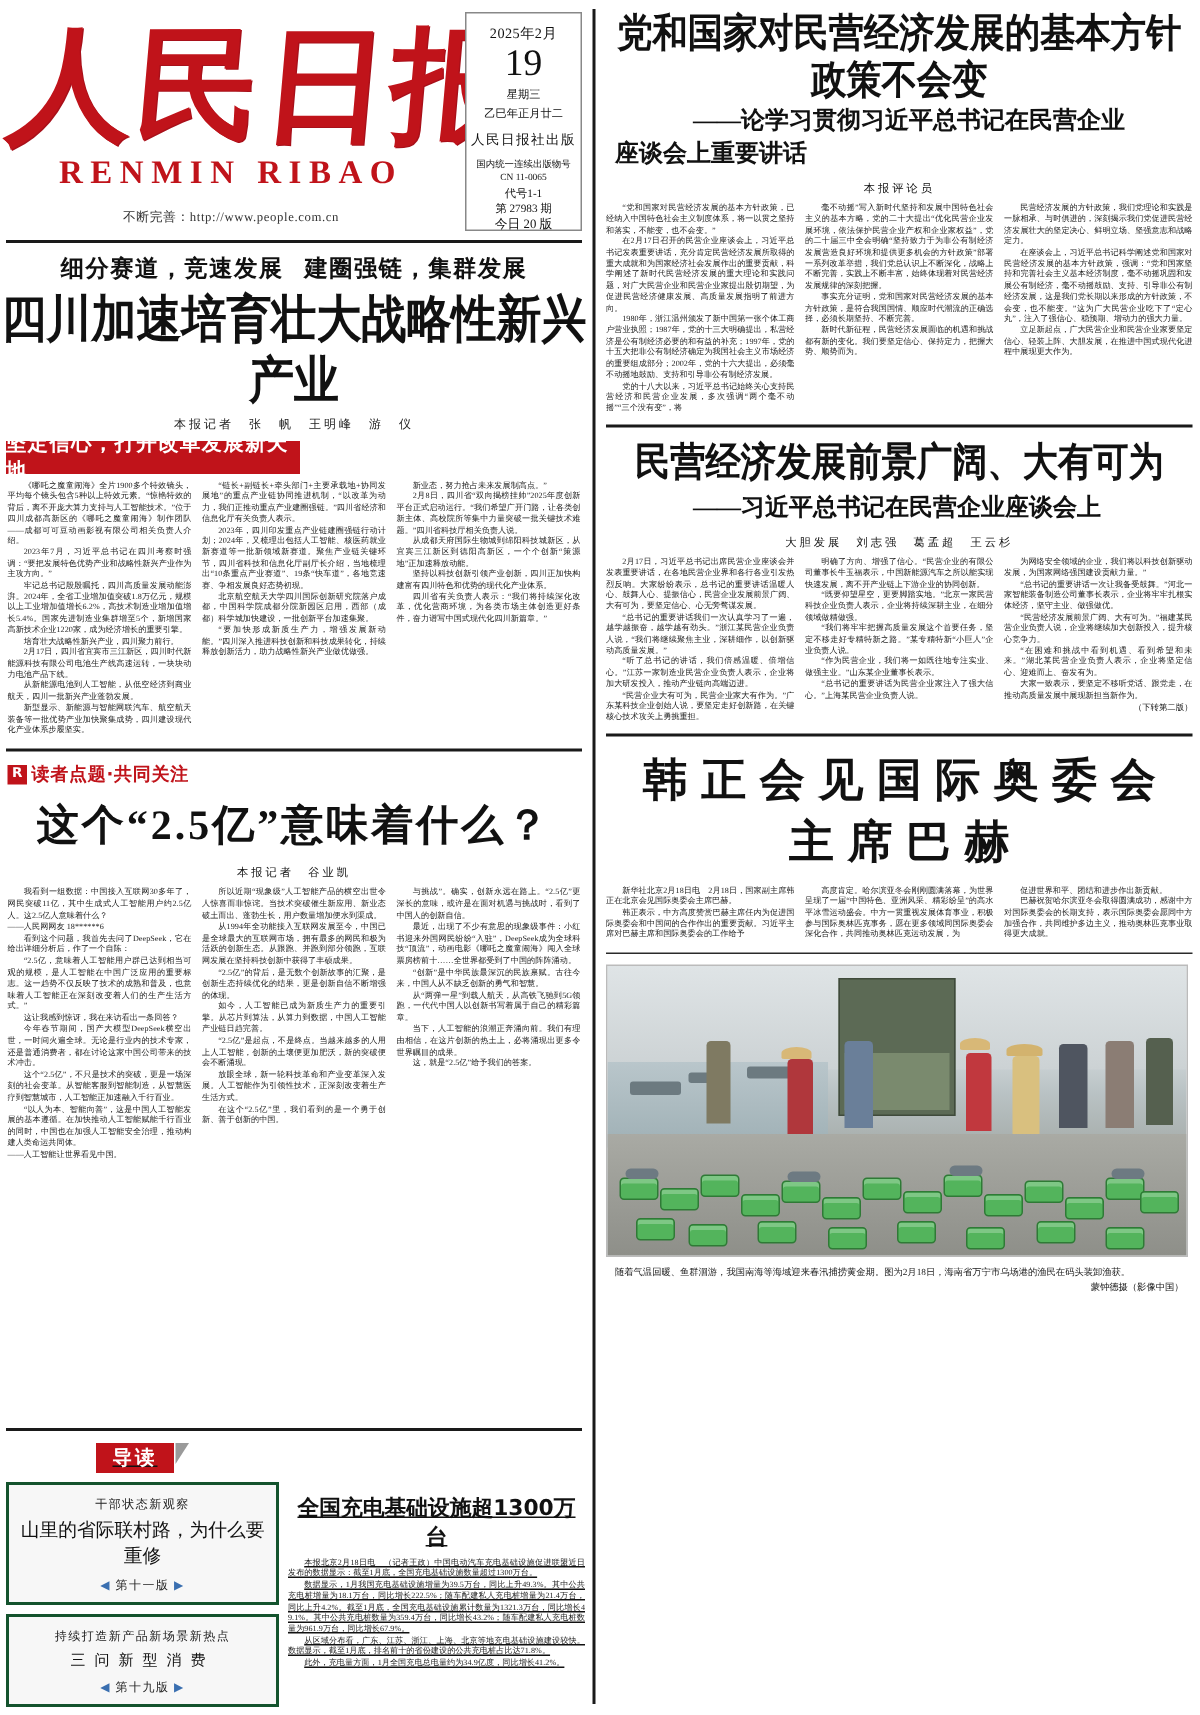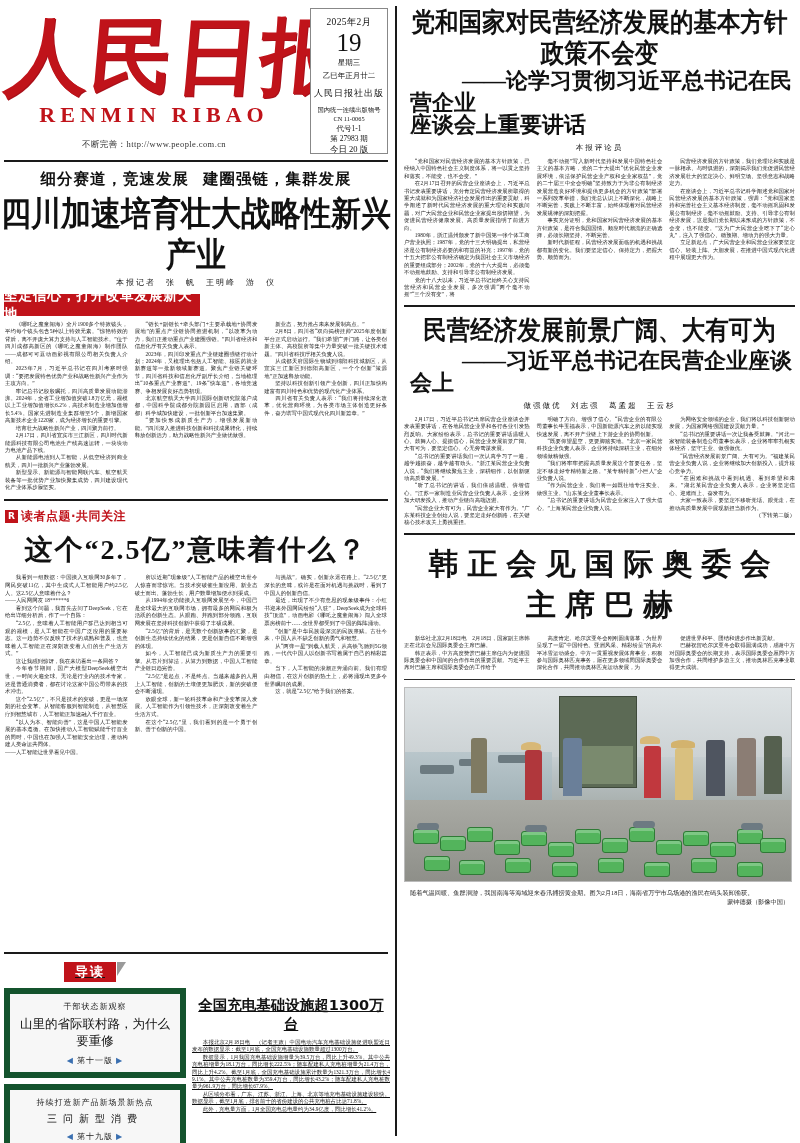--- a/index.html
+++ b/index.html
@@ -139,21 +139,21 @@
     background: #c0131a; color: #fff; font-weight: 700;
     font-family: "DejaVu Sans", sans-serif;
     font-size: 13px; padding: 1px 11px; letter-spacing: 2px;
     position: relative;
   }
   .daodu-flag {
     width: 0; height: 0; border-top: 14px solid #9a9a9a;
     border-right: 9px solid transparent; margin-left: 1px;
   }
   .daodu-card {
-    border: 6px solid #14532d; background: #f7f7f7;
+    border: 2px solid #14532d; background: #f7f7f7;
     margin-top: 6px; padding: 7px 4px 6px 4px; text-align: center;
   }
   .dd-kicker { font-size: 8px; letter-spacing: 1px; color: #222; }
   .dd-title {
     font-family: "DejaVu Sans", sans-serif; font-weight: 400;
     font-size: 12.5px; margin-top: 4px; letter-spacing: 0px; color: #111;
   }
   .dd-title.spaced { letter-spacing: 6px; font-size: 10px; }
   .dd-page { font-size: 8px; margin-top: 5px; color: #222; letter-spacing: 1px; }
   .dd-page .arr { color: #3a6fb0; font-size: 8px; }
@@ -168,21 +168,21 @@
 
   
   .rh-main {
     font-family: "DejaVu Sans", sans-serif; font-weight: 700;
     font-size: 23.5px; text-align: center; line-height: 28px;
     letter-spacing: 0px;
     transform: scaleY(1.12); transform-origin: center top;
   }
   .rh-sub {
     font-family: "Liberation Serif", serif; font-weight: 700;
-    font-size: 22px; line-height: 22px; margin-top: 8px;
+    font-size: 16px; line-height: 22px; margin-top: 8px;
     text-align: left; padding-left: 6px;
   }
   .rh-sub .ind { display: inline-block; width: 52px; }
   .rh-byline { text-align: center; font-size: 7.5px; margin-top: 7px; letter-spacing: 2px; }
 
   .rh-han {
     font-family: "Liberation Serif", serif; font-weight: 700;
     font-size: 30px; text-align: center; letter-spacing: 9px;
     padding-left: 9px;
   }
@@ -290,20 +290,21 @@
         </div>
     </div>
 
     <div class="hr-med" style="margin:8px 4px 0 4px;"></div>
 
     <div class="sec-tag">
       <span class="rbox">R</span>
       <span class="stxt">读者点题·共同关注</span>
     </div>
     <div class="reader-head">这个“2.5亿”意味着什么？</div>
+    <div class="reader-byline">本报记者　谷业凯</div>
 
     <div class="cols3">
       <div class="col">
           <div class="body-txt" style="line-height:7.6px;">
             <p>我看到一组数据：中国接入互联网30多年了，网民突破11亿，其中生成式人工智能用户约2.5亿人。这2.5亿人意味着什么？</p>
             <p class="noind">——人民网网友 18******6</p>
             <p></p>
             <p>看到这个问题，我首先去问了DeepSeek，它在给出详细分析后，作了一个自陈：</p>
             <p>“2.5亿，意味着人工智能用户群已达到相当可观的规模，是人工智能在中国广泛应用的重要标志。这一趋势不仅反映了技术的成熟和普及，也意味着人工智能正在深刻改变着人们的生产生活方式。”</p>
             <p>这让我感到惊讶，我在来访看出一条回答？</p>
@@ -413,21 +414,21 @@
         </div>
     </div>
 
     <div class="hr-med" style="margin:6px 5px 0 5px;"></div>
 
     <div style="padding:7px 5px 0 5px;">
       <div class="rh-main">民营经济发展前景广阔、大有可为</div>
       <div class="rh-sub">
         <span class="ind"></span><span>——习近平总书记在民营企业座谈会上</span><br>
       </div>
-      <div class="rh-byline">做强做优　刘志强　葛孟超　王云杉</div>
+      <div class="rh-byline">大胆发展　刘志强　葛孟超　王云杉</div>
     </div>
 
     <div class="cols3">
       <div class="col">
           <div class="body-txt">
             <p>2月17日，习近平总书记出席民营企业座谈会并发表重要讲话，在各地民营企业界和各行各业引发热烈反响。大家纷纷表示，总书记的重要讲话温暖人心、鼓舞人心、提振信心，民营企业发展前景广阔、大有可为，要坚定信心、心无旁骛谋发展。</p>
             <p>“总书记的重要讲话我们一次认真学习了一遍，越学越振奋，越学越有劲头。”浙江某民营企业负责人说，“我们将继续聚焦主业，深耕细作，以创新驱动高质量发展。”</p>
             <p>“听了总书记的讲话，我们倍感温暖、倍增信心。”江苏一家制造业民营企业负责人表示，企业将加大研发投入，推动产业链向高端迈进。</p>
             <p>“民营企业大有可为，民营企业家大有作为。”广东某科技企业创始人说，要坚定走好创新路，在关键核心技术攻关上勇挑重担。</p>
           </div>

